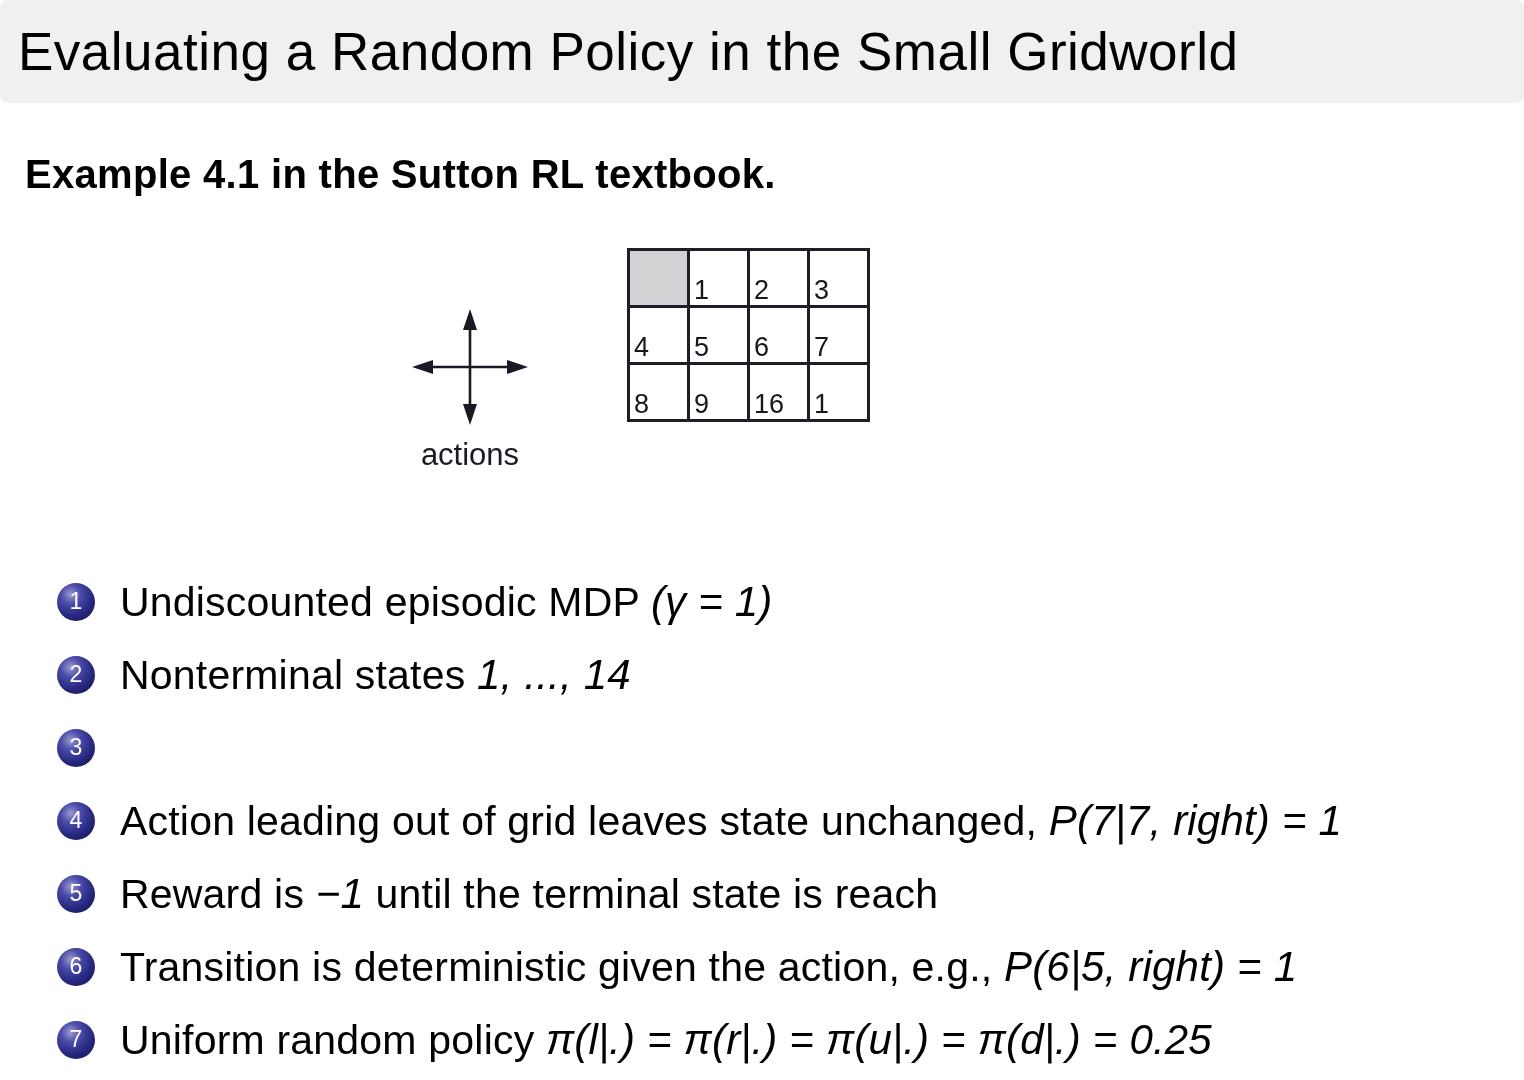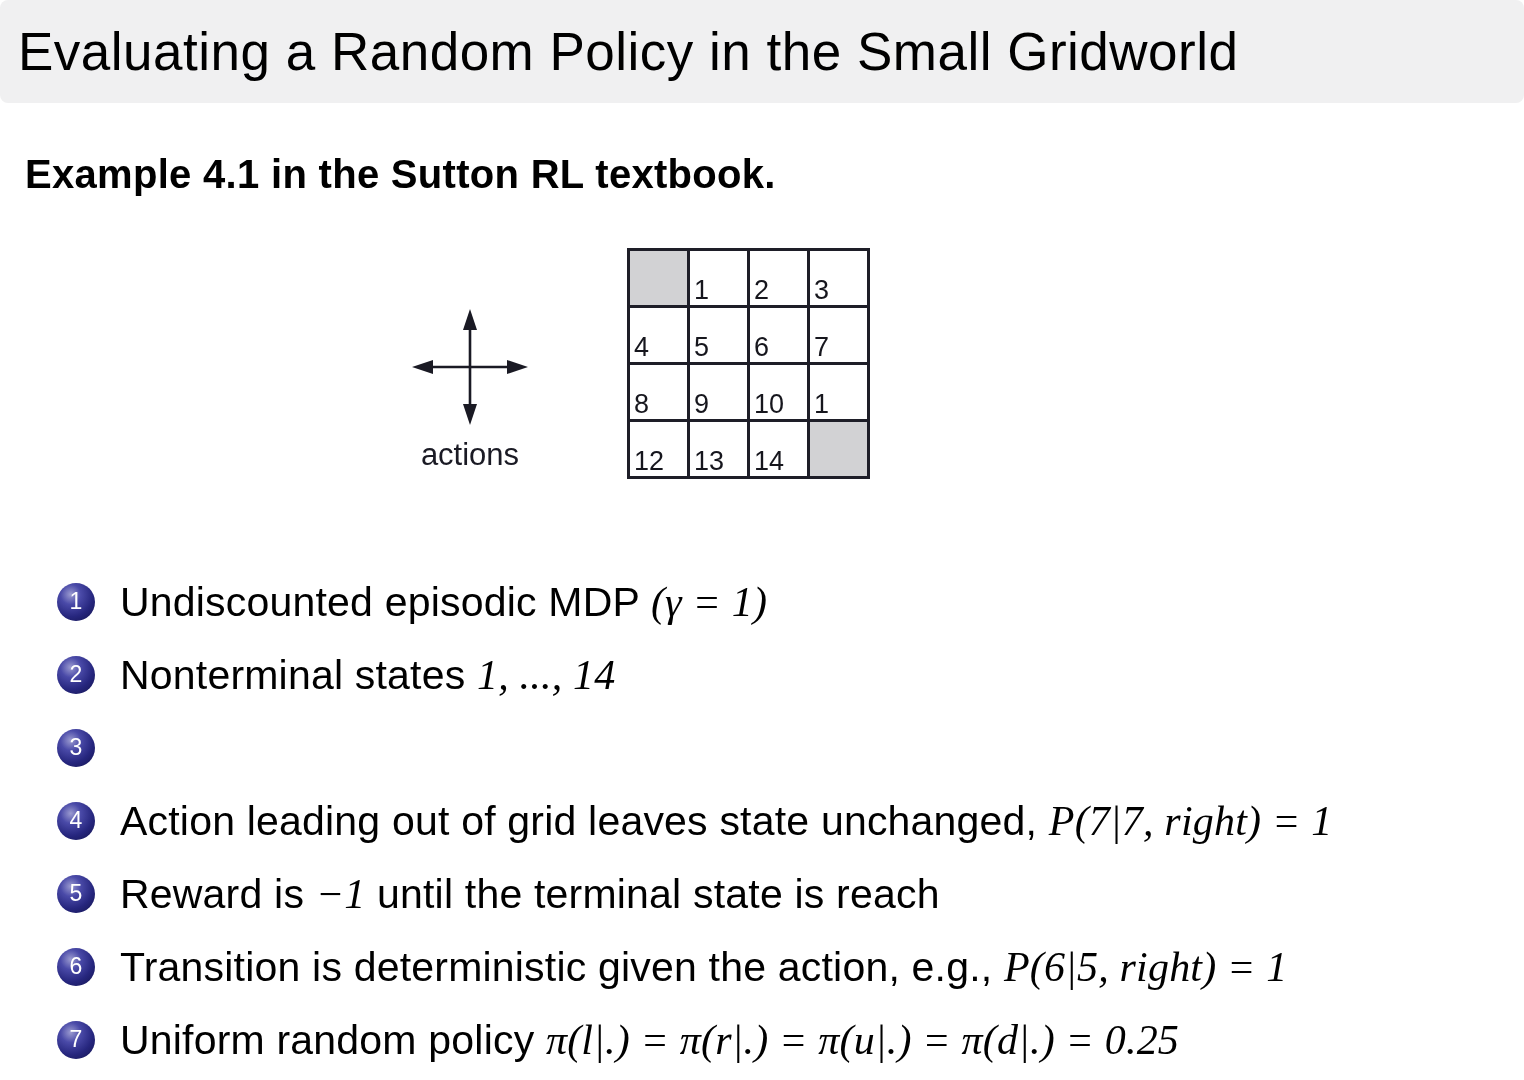--- a/index.html
+++ b/index.html
@@ -107,21 +107,21 @@
     align-items: center;
     justify-content: center;
     margin-right: 25px;
   }
   .enum-text {
     font-size: 41px;
     color: #000000;
     letter-spacing: 0.2px;
   }
   .enum-text .math {
-    font-family: Liberation Serif, serif;
+    font-family: Liberation Sans, sans-serif;
     font-style: italic;
     font-size: 42px;
   }
 </style>
 </head>
 <body>
 
 <div class="slide">
 
   <header class="title-bar">
@@ -154,28 +154,22 @@
         </tr>
         <tr>
           <td>4</td>
           <td>5</td>
           <td>6</td>
           <td>7</td>
         </tr>
         <tr>
           <td>8</td>
           <td>9</td>
-          <td>10</td>
+          <td>16</td>
           <td>1</td>
-        </tr>
-        <tr>
-          <td>12</td>
-          <td>13</td>
-          <td>14</td>
-          <td class="shaded"></td>
         </tr>
       </tbody>
     </table>
 
   </div>
 
   <div class="enum-list">
 
     <div class="enum-item">
       <span class="ball">1</span>

